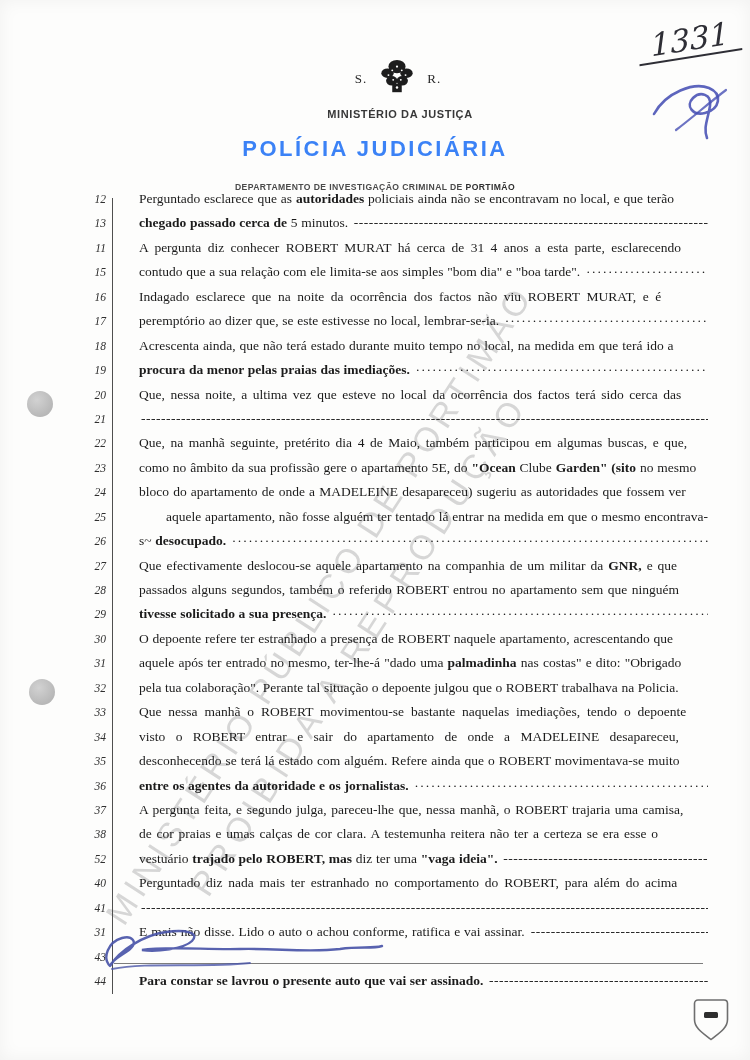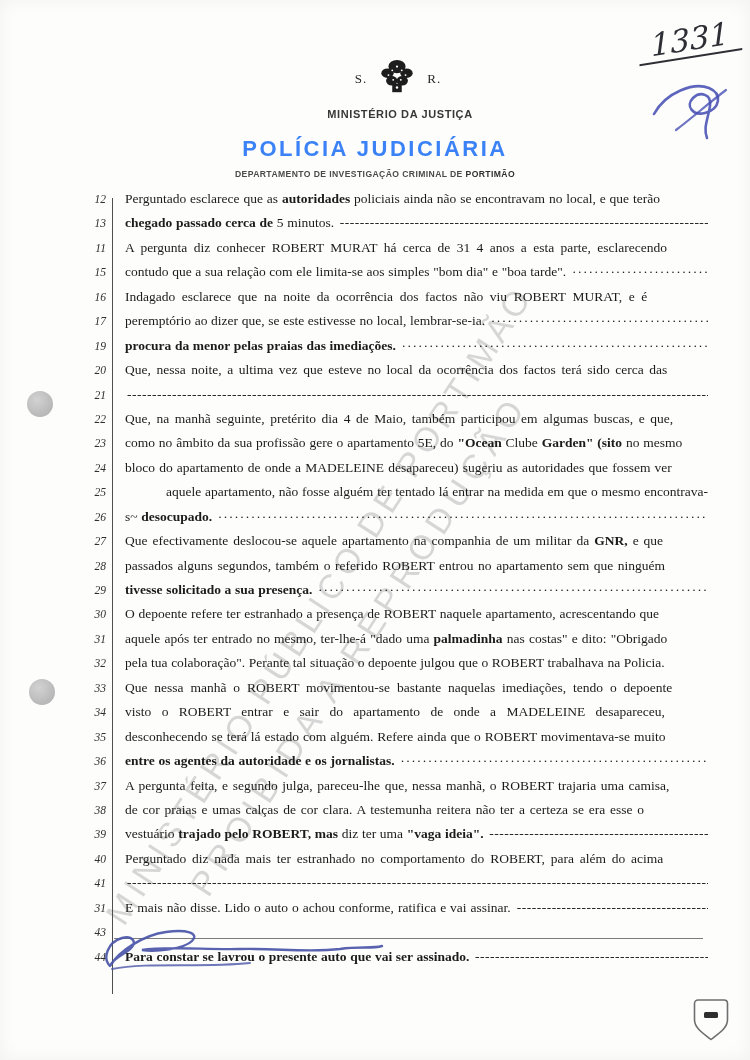--- a/index.html
+++ b/index.html
@@ -7,21 +7,21 @@
         font-family:"Liberation Serif","DejaVu Serif",serif;color:#1b1b1b;
         box-shadow:inset 0 0 18px rgba(0,0,0,0.05);}
   
   .hdr{position:absolute;top:58px;left:0;width:750px;text-align:center;}
   .sr-row{display:flex;justify-content:center;align-items:center;gap:12px;margin-left:48px;width:700px;}
   .sr{font-size:13px;color:#2a2a2a;letter-spacing:1px;}
   .ministry{margin-top:8px;margin-left:50px;width:700px;font-family:"Liberation Sans",sans-serif;
             font-weight:bold;font-size:11px;letter-spacing:0.6px;color:#383838;}
   .pj-title{margin-top:16px;font-family:"Liberation Sans",sans-serif;font-weight:bold;
             font-size:22px;letter-spacing:2.5px;color:#3b82f6;}
-  .dept{margin-top:7px;font-family:"Liberation Sans",sans-serif;font-size:8.6px;font-weight:bold;
+  .dept{margin-top:20px;font-family:"Liberation Sans",sans-serif;font-size:8.6px;font-weight:bold;
         letter-spacing:0.4px;color:#4a4a4a;}
   .dept b{color:#2f2f2f;}
   
   .hand-num{position:absolute;top:22px;left:638px;width:104px;text-align:center;
             font-family:"DejaVu Serif",serif;font-style:italic;font-size:31px;color:#2e2e35;
             transform:rotate(-9deg) skewX(-6deg);border-bottom:2.2px solid #2e2e35;padding-bottom:0px;line-height:1.1;}
   .flourish{position:absolute;top:78px;left:648px;}
   
   .watermark{position:absolute;left:-38px;top:566px;width:770px;transform:rotate(-57deg);
              font-family:"Liberation Sans",sans-serif;color:rgba(125,125,125,0.30);
@@ -30,21 +30,21 @@
   
   .punch{position:absolute;width:26px;height:26px;border-radius:50%;
          background:radial-gradient(circle at 38% 34%,#d2d2d2,#adadad);}
   .p1{left:27px;top:391px;}
   .p2{left:29px;top:679px;}
   
   .vrule{position:absolute;left:112px;top:198px;height:796px;width:1.4px;background:#4f4f4f;}
   .doc{position:absolute;left:80px;top:187px;width:628px;}
   .row{display:flex;height:24.45px;line-height:24.45px;overflow:hidden;position:relative;}
   .num{flex:0 0 26px;text-align:right;font-style:italic;font-size:11.5px;color:#2f2f2f;padding-right:2px;}
-  .txt{flex:1;display:flex;margin-left:17px;overflow:hidden;font-size:13.5px;word-spacing:0.3px;}
+  .txt{flex:1;display:flex;margin-left:31px;overflow:hidden;font-size:13.5px;word-spacing:0.3px;}
   .txt .content{flex:0 0 auto;white-space:pre;}
   .txt .fill{flex:1 1 0;min-width:0;overflow:hidden;white-space:nowrap;letter-spacing:0.5px;margin-left:2px;}
   .b{font-weight:bold;}
   .sig-row::after{content:"";position:absolute;left:34px;right:5px;top:18px;border-top:1.5px solid #7c7c7c;}
   .signature{position:absolute;left:100px;top:922px;z-index:3;}
   
   .stamp{position:absolute;left:692px;top:996px;}
 </style>
 </head>
 <body>
@@ -135,20 +135,26 @@
         </span>
       </div>
       <div class="row">
         <span class="num">17</span>
         <span class="txt">
           <span class="content"><span>peremptório ao dizer que, se este estivesse no local, lembrar-se-ia. </span></span>
           <span class="fill" style="letter-spacing: 1px;">····································································································································································································································································································································································································································</span>
         </span>
       </div>
       <div class="row">
+        <span class="num">18</span>
+        <span class="txt" style="word-spacing: 0.6px;">
+          <span class="content"><span>Acrescenta ainda, que não terá estado durante muito tempo no local, na medida em que terá ido a</span></span>
+        </span>
+      </div>
+      <div class="row">
         <span class="num">19</span>
         <span class="txt">
           <span class="content"><span class="b">procura da menor pelas praias das imediações. </span></span>
           <span class="fill" style="letter-spacing: 1px;">····································································································································································································································································································································································································································</span>
         </span>
       </div>
       <div class="row">
         <span class="num">20</span>
         <span class="txt" style="word-spacing: 2.2px;">
           <span class="content"><span>Que, nessa noite, a ultima vez que esteve no local da ocorrência dos factos terá sido cerca das</span></span>
@@ -259,21 +265,21 @@
           <span class="content"><span>A pergunta feita, e segundo julga, pareceu-lhe que, nessa manhã, o ROBERT trajaria uma camisa,</span></span>
         </span>
       </div>
       <div class="row">
         <span class="num">38</span>
         <span class="txt" style="word-spacing: 1.4px;">
           <span class="content"><span>de cor praias e umas calças de cor clara. A testemunha reitera não ter a certeza se era esse o</span></span>
         </span>
       </div>
       <div class="row">
-        <span class="num">39</span>
+        <span class="num">52</span>
         <span class="txt">
           <span class="content"><span>vestuário </span><span class="b">trajado pelo ROBERT, mas </span><span>diz ter uma </span><span class="b">"vaga ideia". </span></span>
           <span class="fill">--------------------------------------------------------------------------------------------------------------------------------------------------------------------------------------------------------------------------------------------------------------------------------------------------------------------------------</span>
         </span>
       </div>
       <div class="row">
         <span class="num">40</span>
         <span class="txt" style="word-spacing: 2.4px;">
           <span class="content"><span>Perguntado diz nada mais ter estranhado no comportamento do ROBERT, para além do acima</span></span>
         </span>

